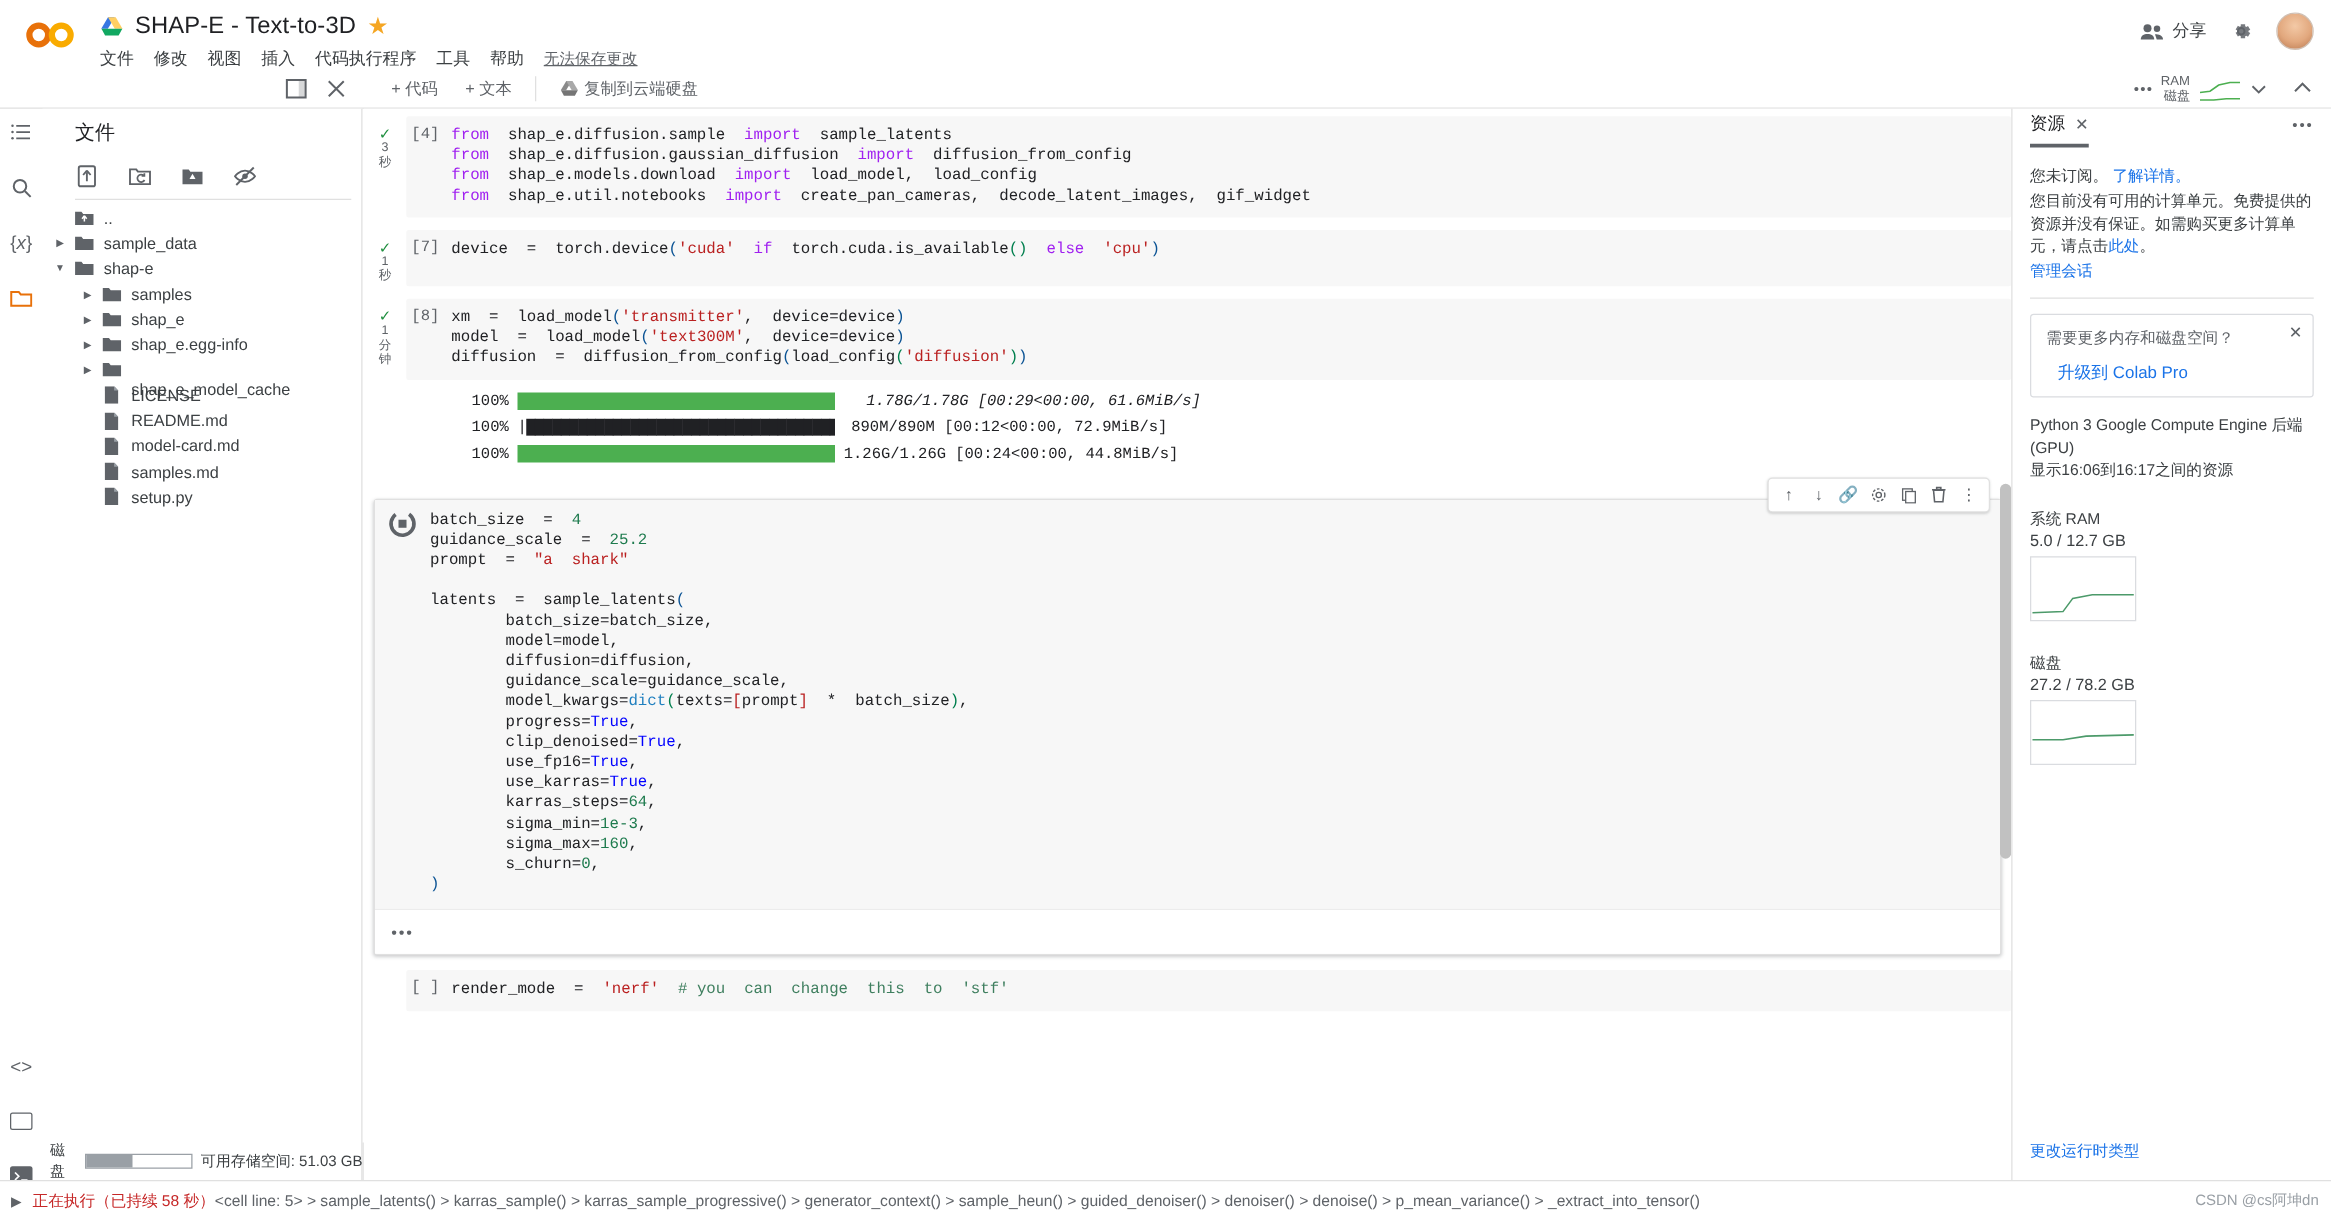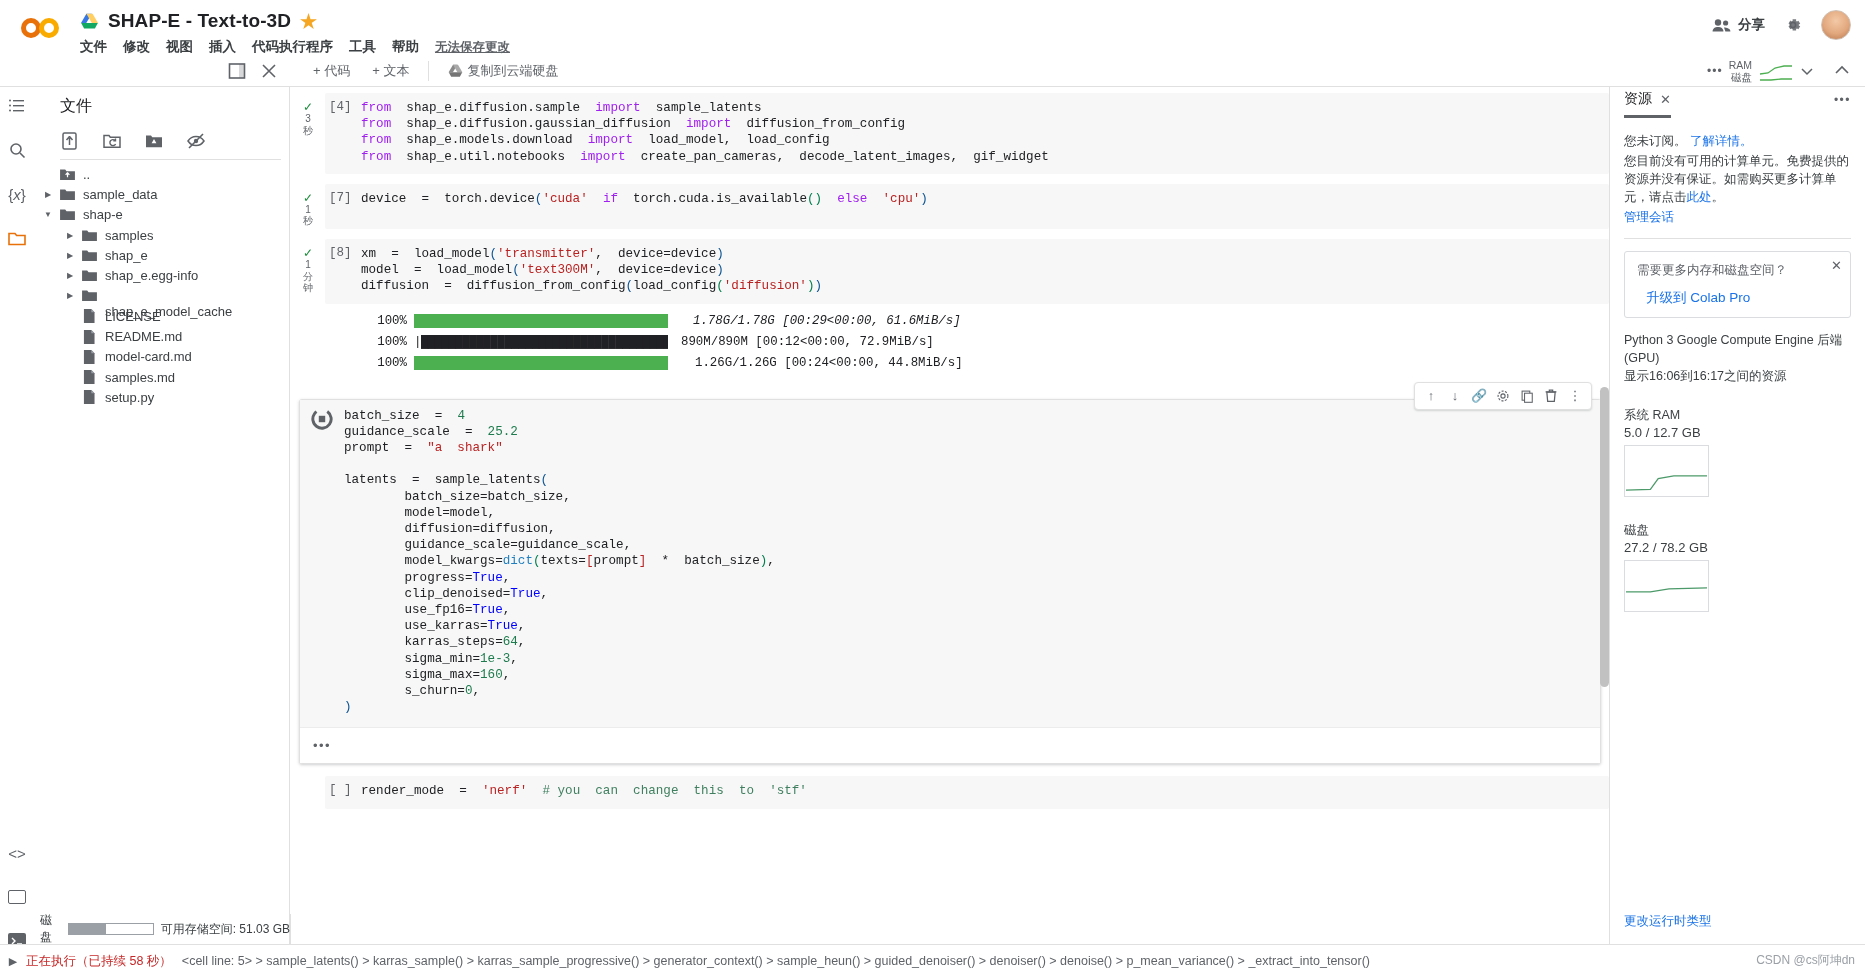--- a/index.html
+++ b/index.html
@@ -8,21 +8,21 @@
     width: 1865px; height: 977px;
     background: #fff;
     font-family: "Liberation Sans", sans-serif;
     font-size: 13px;
     color: #202124;
     overflow: hidden;
     position: relative;
   }
 
   
-  .topbar { height: 56px; display:flex; align-items:flex-end; position:relative;font-weight:bold; }
+  .topbar { height: 56px; display:flex; align-items:flex-end; position:relative; }
   .colab-logo { width:80px; height:56px; display:flex; align-items:center; justify-content:center; }
   .colab-logo svg { display:block; }
   .title-block { padding-top: 6px; }
   .title-row { display:flex; align-items:center; gap:9px; height:30px; }
   .drive-ic { width:19px; height:17px; }
   .nb-title { font-size:19px; color:#202124; letter-spacing:.1px; }
   .star { color:#f5a623; font-size:19px; line-height:1; }
   .menu-row { display:flex; align-items:center; gap:16px; font-size:13.5px; color:#3c4043; margin-top:2px; }
   .menu-row span { cursor:default; }
   .saved-note { color:#5f6368; text-decoration:underline; font-size:12.5px; }
@@ -137,21 +137,21 @@
              display:flex; align-items:center; gap:7px; padding-left:6px; border-right:1px solid #e0e0e0; }
   .dlabel { font-size:12px; color:#3c4043; }
   .dtrack { width:100px; height:12px; border:1px solid #9aa0a6; background:#fff; }
   .dtrack > i { display:block; height:100%; background:#9aa0a6; }
   .dfree { font-size:12px; color:#3c4043; white-space:nowrap; }
 
   .statusbar { position:absolute; left:0; right:0; bottom:0; height:33px;
                border-top:1px solid #e0e0e0; display:flex; align-items:center; background:#fff; }
   .sb-play { width:26px; text-align:center; color:#5f6368; font-size:11px; }
   .sb-exec { color:#c62828; font-size:12.5px; }
-  .sb-trace { color:#5f6368; font-size:12.5px; margin-left:10px; }
+  .sb-trace { color:#5f6368; font-size:12.5px; }
   .watermark { position:absolute; right:10px; bottom:8px; color:#9aa0a6; font-size:12px; }
   .rail-sq { width:18px; height:14px; border:1.6px solid #5f6368; border-radius:2px; }
 </style>
 </head>
 <body>
 
 <div class="topbar">
   <div class="colab-logo">
     <svg width="44" height="26" viewBox="0 0 44 26">
       <path d="M13 3a10 10 0 100 20 10 10 0 000-20zm0 5a5 5 0 110 10 5 5 0 010-10z" fill="#e8710a"></path>
@@ -490,21 +490,21 @@
           <div class="pbrow">
             <div class="pct">100%</div>
             <div class="asciibar" style="width: 254px; overflow: hidden; white-space: nowrap;">|██████████████████████████████████████████|</div>
             <div class="ptxt" style="margin-left: 6px;">890M/890M [00:12&lt;00:00, 72.9MiB/s]</div>
           </div>
           <div class="pbrow">
             <div class="pct">100%</div>
             <div class="bar">
               <i style="width: 100%;"></i>
             </div>
-            <div class="ptxt" style="margin-left: 20px;">1.26G/1.26G [00:24&lt;00:00, 44.8MiB/s]</div>
+            <div class="ptxt" style="margin-left: 0;">1.26G/1.26G [00:24&lt;00:00, 44.8MiB/s]</div>
           </div>
         </div>
     </div>
   </div>
 
   <div class="sel-cell">
     <div class="sel-toolbar">
       <span class="ti">↑</span>
       <span class="ti">↓</span>
       <span class="ti">🔗</span>

